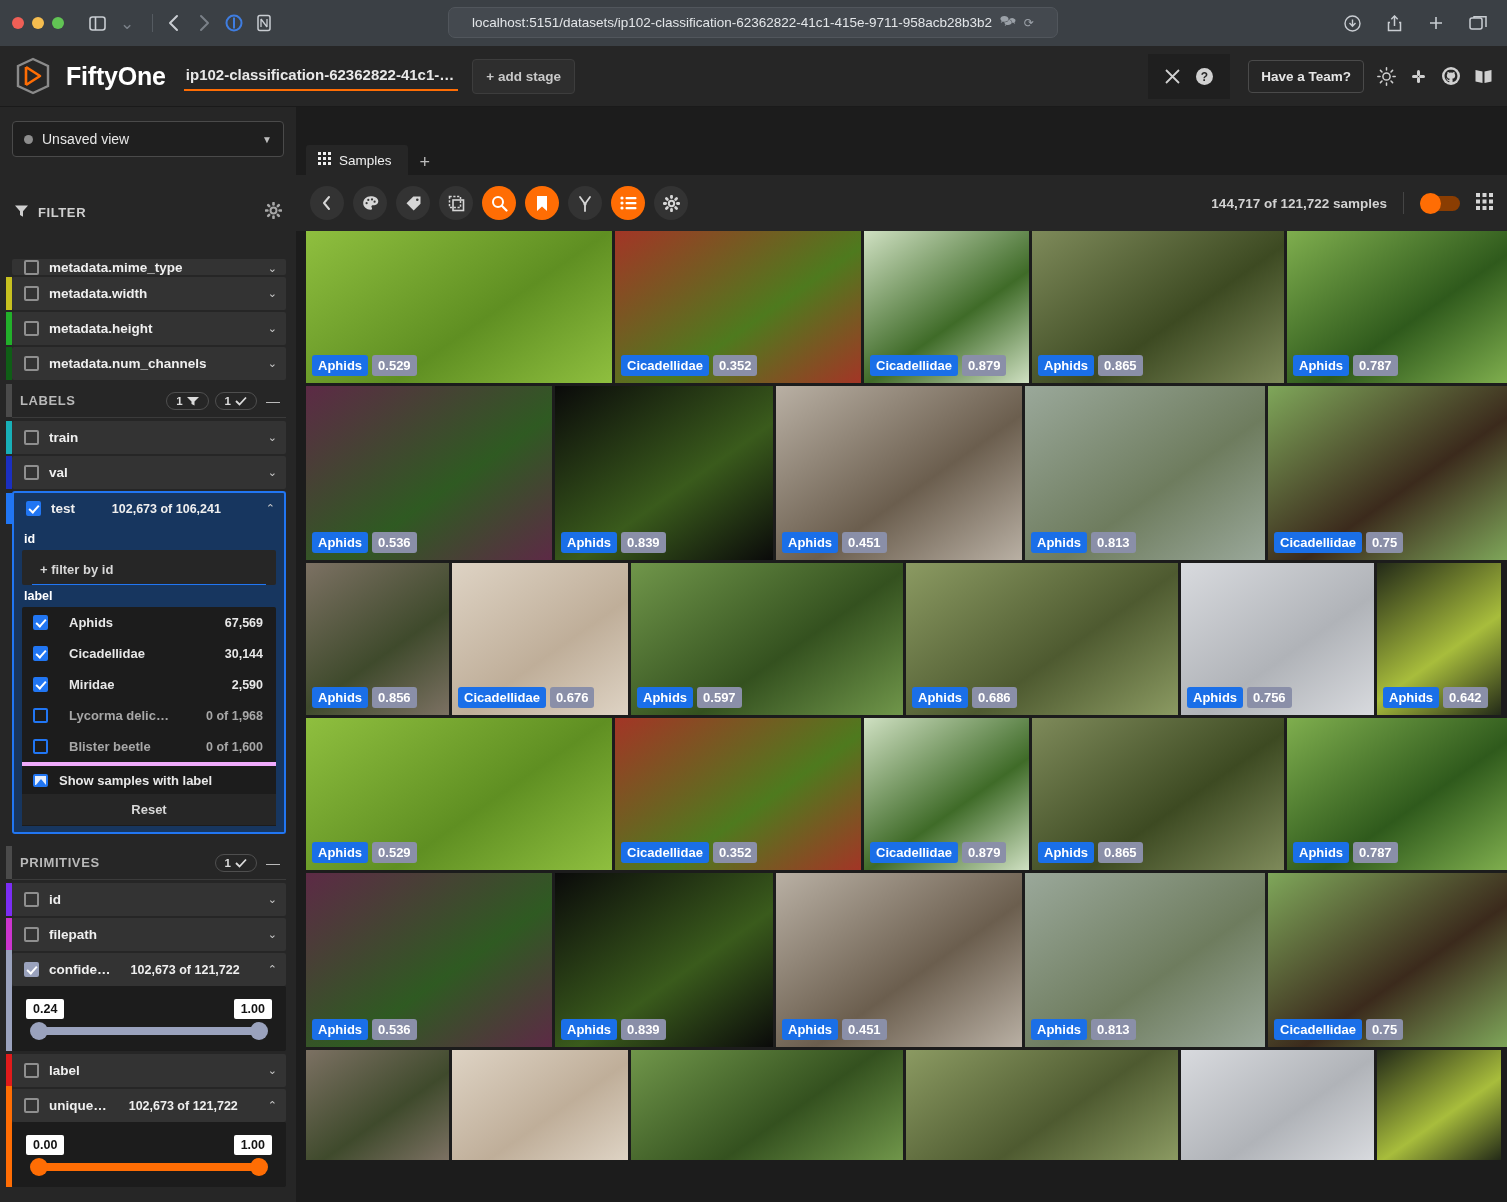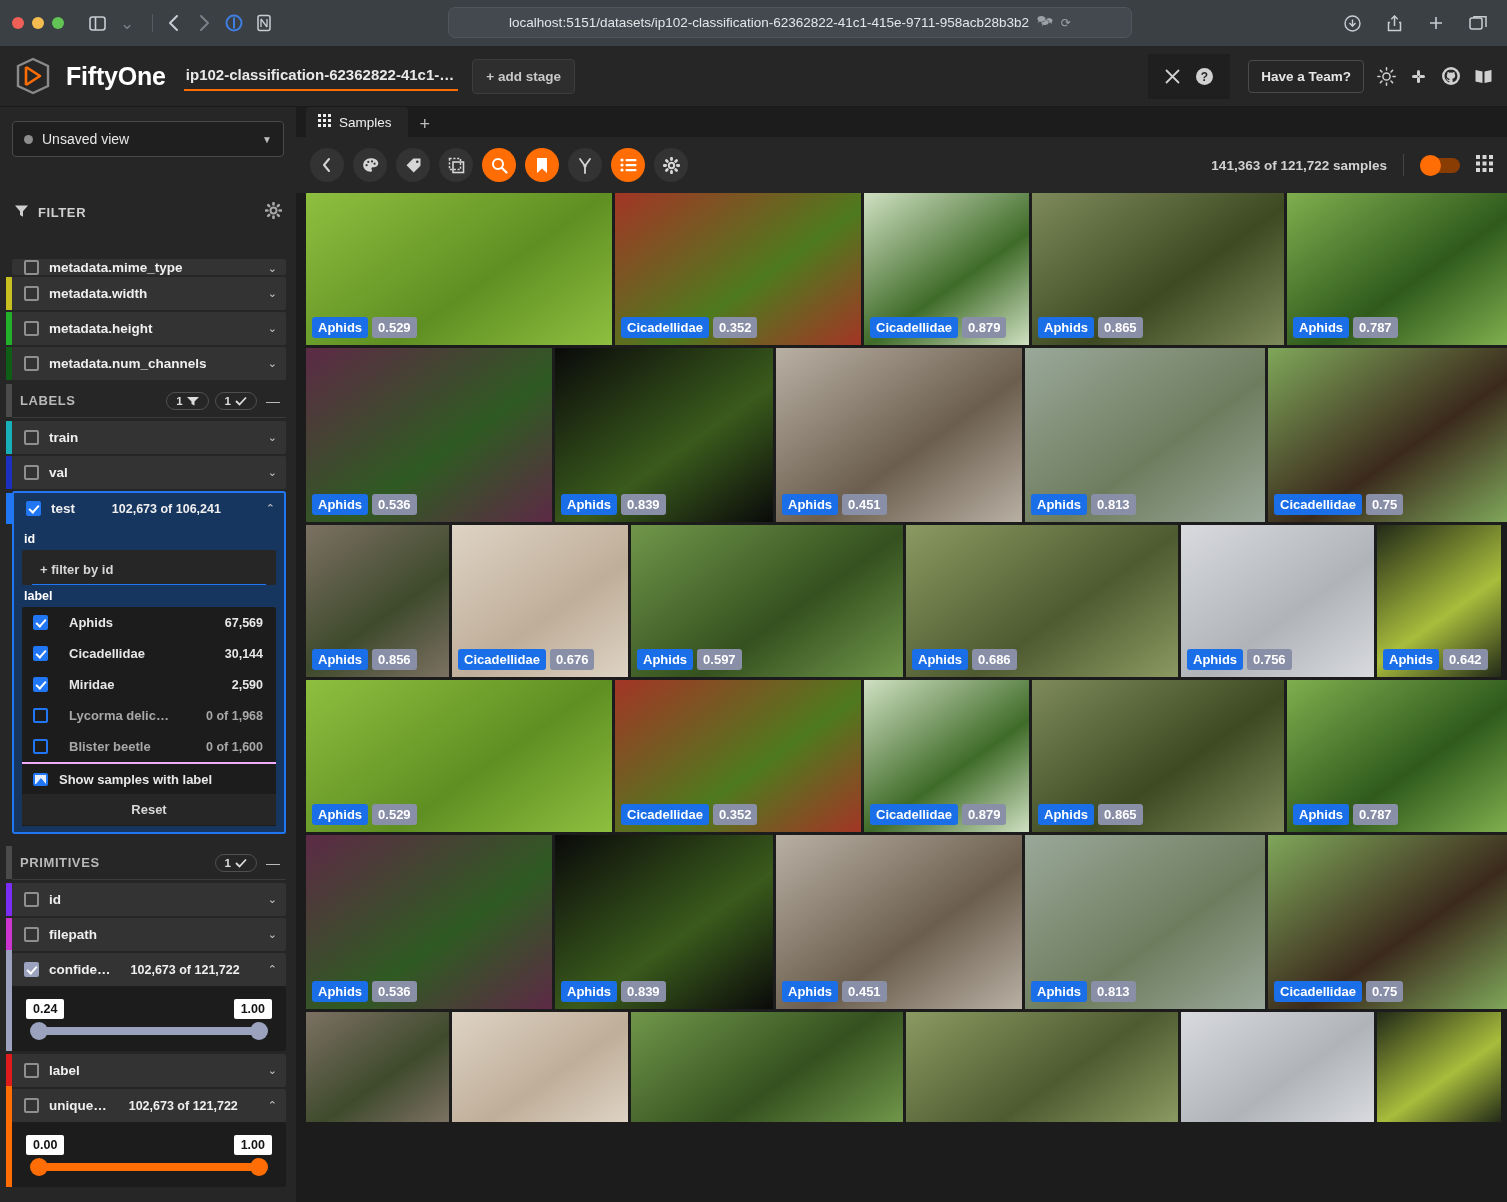--- a/index.html
+++ b/index.html
@@ -27,21 +27,21 @@
   .chrome-icon {
     color: #c9cdd2; width: 26px; height: 26px;
     display: flex; align-items: center; justify-content: center;
     font-size: 17px; margin-right: 4px;
   }
   .chrome-icon.dim { color: #7a8088; }
   .chrome-sep { width: 1px; height: 18px; background: #555b61; margin: 0 8px; }
 
   .urlbar {
     position: absolute; left: 448px; top: 7px;
-    width: 684px; height: 31px;
+    width: 610px; height: 31px;
     background: #44494f; border: 1px solid #51565c;
     border-radius: 7px;
     display: flex; align-items: center; justify-content: center;
     gap: 8px; padding: 0 10px;
   }
   .urlbar .url-text {
     color: #e3e6e9; font-size: 13.5px;
     white-space: nowrap; overflow: hidden; text-overflow: clip;
     max-width: 530px;
   }
@@ -186,21 +186,21 @@
     padding: 0 0 7px 8px; outline: none;
   }
   .idfilter input::placeholder { color: #d7d7d7; }
   .label-list { background: #1c1c1c; border-radius: 2px; }
   .lbl-row { display: flex; align-items: center; height: 31px; padding: 0 13px 0 11px; }
   .lbl-row .nm { color: #e8e8e8; font-size: 13px; font-weight: 700; margin-left: 11px; }
   .lbl-row .ct { margin-left: auto; color: #e8e8e8; font-size: 12.5px; font-weight: 700; }
   .lbl-row.off .nm, .lbl-row.off .ct { color: #a7a7a7; }
   .show-row {
     display: flex; align-items: center; height: 32px; padding: 0 11px;
-    background: #1c1c1c; border-top: 2px solid #f0abfc;
+    background: #1c1c1c; border-top: 4px solid #f0abfc;
   }
   .show-row .nm { color: #e8e8e8; font-size: 13px; font-weight: 700; margin-left: 11px; }
   .img-chk {
     width: 15px; height: 13px; border: 2px solid #2176f3; background: #e6eefc;
     flex: 0 0 15px; border-radius: 2px; position: relative; overflow: hidden;
   }
   .img-chk::after {
     content: ""; position: absolute; bottom: 0; left: 1px;
     border-left: 5px solid transparent; border-right: 5px solid transparent;
     border-bottom: 6px solid #2176f3;
@@ -223,21 +223,21 @@
   .sl-knob { position: absolute; top: -5px; width: 18px; height: 18px; border-radius: 50%; }
 
   .add-group {
     color: #b0b0b0; font-size: 13.5px; font-weight: 700;
     padding: 13px 14px 12px 14px;
     border-top: 1px solid #333;
   }
 
   
   .main { flex: 1; background: #1c1c1c; display: flex; flex-direction: column; min-width: 0; }
-  .tabs { height: 30px; display: flex; align-items: flex-end; background: #1c1c1c; padding-left: 10px; }
+  .tabs { height: 30px; display: flex; align-items: flex-end; background: #1c1c1c; padding-left: 10px; margin-top: 38px; }
   .tab {
     display: flex; align-items: center; gap: 8px;
     background: #262626; color: #efefef; font-size: 13.5px;
     padding: 7px 16px 7px 12px; border-radius: 3px 3px 0 0;
     height: 30px;
   }
   .tab-plus { color: #bdbdbd; font-size: 18px; padding: 2px 12px; }
 
   .toolbar {
     height: 56px; background: #262626;
@@ -722,21 +722,21 @@
               <path d="M14.4 8.5 L15.8 8.5"></path>
               <path d="M3.4 3.4 L4.4 4.4"></path>
               <path d="M12.6 12.6 L13.6 13.6"></path>
               <path d="M13.6 3.4 L12.6 4.4"></path>
               <path d="M4.4 12.6 L3.4 13.6"></path>
             </g>
           </svg>
       </span>
 
       <div class="toolbar-right">
-        <span class="sample-count">141,363 of 121,722 samples</span>
+        <span class="sample-count">144,717 of 121,722 samples</span>
         <span class="tb-sep"></span>
         <span class="toggle">
             <span class="kn"></span>
           </span>
         <span>
           <svg width="17" height="17" viewBox="0 0 17 17">
               <g fill="#d6d6d6">
                 <rect x="0" y="0" width="4" height="4"></rect>
                 <rect x="6.5" y="0" width="4" height="4"></rect>
                 <rect x="13" y="0" width="4" height="4"></rect>

